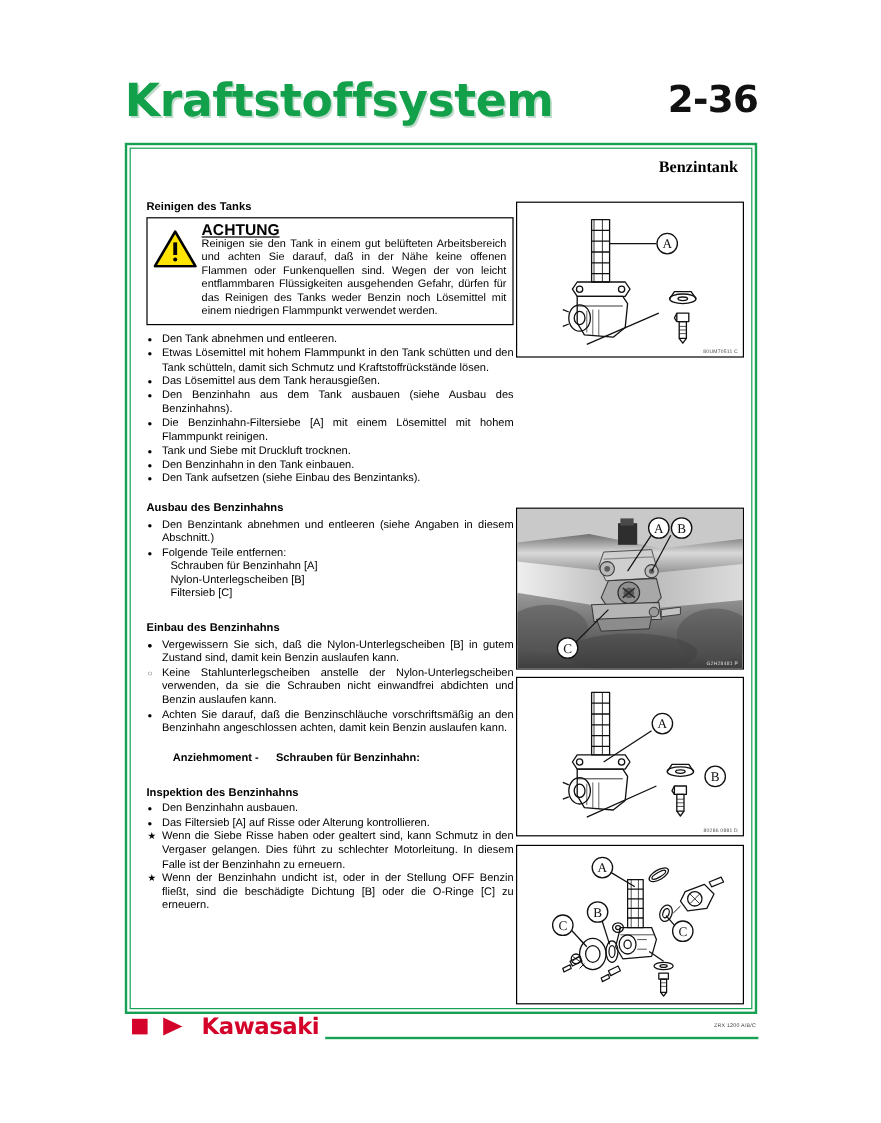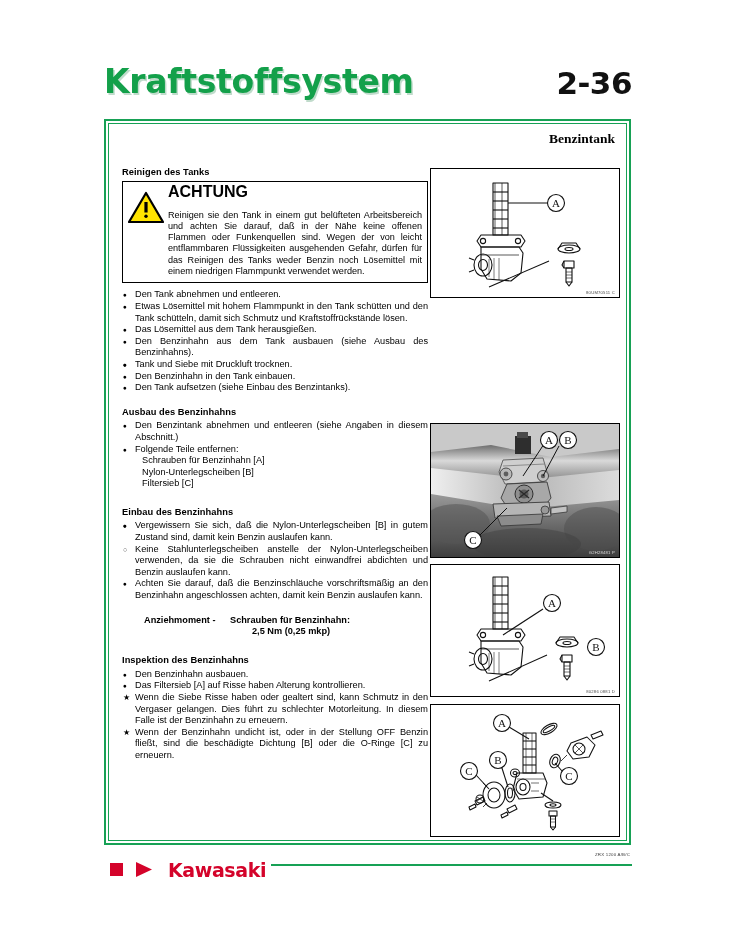--- a/index.html
+++ b/index.html
@@ -28,21 +28,21 @@
     position: absolute;
     left: 104px;
     top: 62px;
     width: 528px;
     height: 50px;
   }
   .chapter-title {
     position: absolute;
     left: 0;
     top: 0;
-    font-size: 33px;
+    font-size: 38px;
     font-weight: bold;
     color: #13a04a;
     letter-spacing: -0.3px;
     text-shadow: 1.5px 1.5px 0 rgba(140,190,160,0.55);
     font-family: "DejaVu Sans", sans-serif;
   }
   .page-number {
     position: absolute;
     right: 0;
     top: 3px;
@@ -106,24 +106,25 @@
     display: flex;
     margin-bottom: 6px;
   }
   .warn-icon {
     width: 40px;
     flex: 0 0 40px;
     padding-top: 5px;
   }
   .warn-body { flex: 1 1 auto; }
   .warn-title {
-    font-size: 16px;
+    font-size: 13px;
     font-weight: bold;
     line-height: 12px;
-    margin-bottom: 12px;
+    margin-bottom: 0;
+    text-decoration: underline;
   }
   .warn-text {
     font-size: 9.1px;
     line-height: 11.3px;
     text-align: justify;
   }
 
   
   ul.blist {
     list-style: none;
@@ -196,21 +197,21 @@
   .footer {
     position: absolute;
     left: 104px;
     top: 845px;
     width: 528px;
     height: 30px;
   }
   .logo {
     position: absolute;
     left: 6px;
-    top: 14px;
+    top: 0;
     display: flex;
     align-items: center;
     height: 22px;
   }
   .logo-mark { display: block; }
   .logo-text {
     font-family: "DejaVu Sans", sans-serif;
     font-size: 19px;
     font-weight: bold;
     color: #d4032a;
@@ -266,21 +267,21 @@
           <div class="warn-title">ACHTUNG</div>
           <div class="warn-text">Reinigen sie den Tank in einem gut belüfteten Arbeitsbereich und achten Sie darauf, daß in der Nähe keine offenen Flammen oder Funkenquellen sind. Wegen der von leicht entflammbaren Flüssigkeiten ausgehenden Gefahr, dürfen für das Reinigen des Tanks weder Benzin noch Lösemittel mit einem niedrigen Flammpunkt verwendet werden.</div>
         </div>
       </div>
 
       <ul class="blist">
         <li><span class="mk mk-dot"></span><span>Den Tank abnehmen und entleeren.</span></li>
         <li><span class="mk mk-dot"></span><span>Etwas Lösemittel mit hohem Flammpunkt in den Tank schütten und den Tank schütteln, damit sich Schmutz und  Kraftstoffrückstände lösen.</span></li>
         <li><span class="mk mk-dot"></span><span>Das Lösemittel aus dem Tank herausgießen.</span></li>
         <li><span class="mk mk-dot"></span><span>Den Benzinhahn aus dem Tank ausbauen (siehe Ausbau des Benzinhahns).</span></li>
-        <li><span class="mk mk-dot"></span></li>
+        <li><span class="mk mk-dot"></span><span>Die Benzinhahn-Filtersiebe [A] mit einem Lösemittel mit hohem Flammpunkt reinigen.</span></li>
         <li><span class="mk mk-dot"></span><span>Tank und Siebe mit Druckluft trocknen.</span></li>
         <li><span class="mk mk-dot"></span><span>Den Benzinhahn in den Tank einbauen.</span></li>
         <li><span class="mk mk-dot"></span><span>Den Tank aufsetzen (siehe Einbau des Benzintanks).</span></li>
       </ul>
 
       <div class="spacer-m"></div>
 
       <div class="sub-head">Ausbau des Benzinhahns</div>
       <ul class="blist">
         <li><span class="mk mk-dot"></span><span>Den Benzintank abnehmen und entleeren (siehe Angaben in diesem Abschnitt.)</span></li>
@@ -299,29 +300,28 @@
         <li><span class="mk mk-dot"></span></li>
         <li><span class="mk mk-dot"></span><span>Vergewissern Sie sich, daß die Nylon-Unterlegscheiben [B] in gutem Zustand sind, damit kein Benzin auslaufen kann.</span></li>
         <li><span class="mk mk-circle"></span><span>Keine Stahlunterlegscheiben anstelle der Nylon-Unterlegscheiben verwenden, da sie die Schrauben nicht einwandfrei abdichten und Benzin auslaufen kann.</span></li>
         <li><span class="mk mk-dot"></span><span>Achten Sie darauf, daß die Benzinschläuche vorschriftsmäßig an den Benzinhahn angeschlossen achten, damit kein Benzin auslaufen kann.</span></li>
       </ul>
 
       <div class="spacer-m"></div>
 
       <div class="torque">
         <span class="tq-label">Anziehmoment -</span><span>Schrauben für Benzinhahn:</span>
-        <div class="tq-val2">2,5 Nm (0,25 mkp)</div>
       </div>
 
       <div class="spacer-l"></div>
 
       <div class="sub-head">Inspektion des Benzinhahns</div>
       <ul class="blist">
         <li><span class="mk mk-dot"></span><span>Den Benzinhahn ausbauen.</span></li>
-        <li><span class="mk mk-dot"></span><span>Das Filtersieb [A] auf Risse haben Alterung kontrollieren.</span></li>
+        <li><span class="mk mk-dot"></span><span>Das Filtersieb [A] auf Risse oder Alterung kontrollieren.</span></li>
         <li><span class="mk mk-star"></span><span>Wenn die Siebe Risse haben oder gealtert sind, kann Schmutz in den Vergaser gelangen. Dies führt zu schlechter  Motorleitung. In diesem Falle ist der Benzinhahn zu erneuern.</span></li>
         <li><span class="mk mk-star"></span><span>Wenn der Benzinhahn undicht ist, oder in der Stellung OFF Benzin fließt, sind die beschädigte Dichtung [B] oder die O-Ringe [C] zu erneuern.</span></li>
       </ul>
 
     </div>
 
     <div class="panel" style="left:324px; top:47px; width:190px; height:130px;">
       <svg width="188" height="128" viewBox="0 0 188 128">
         <g fill="none" stroke="#111" stroke-width="1.1" stroke-linejoin="round">
 

